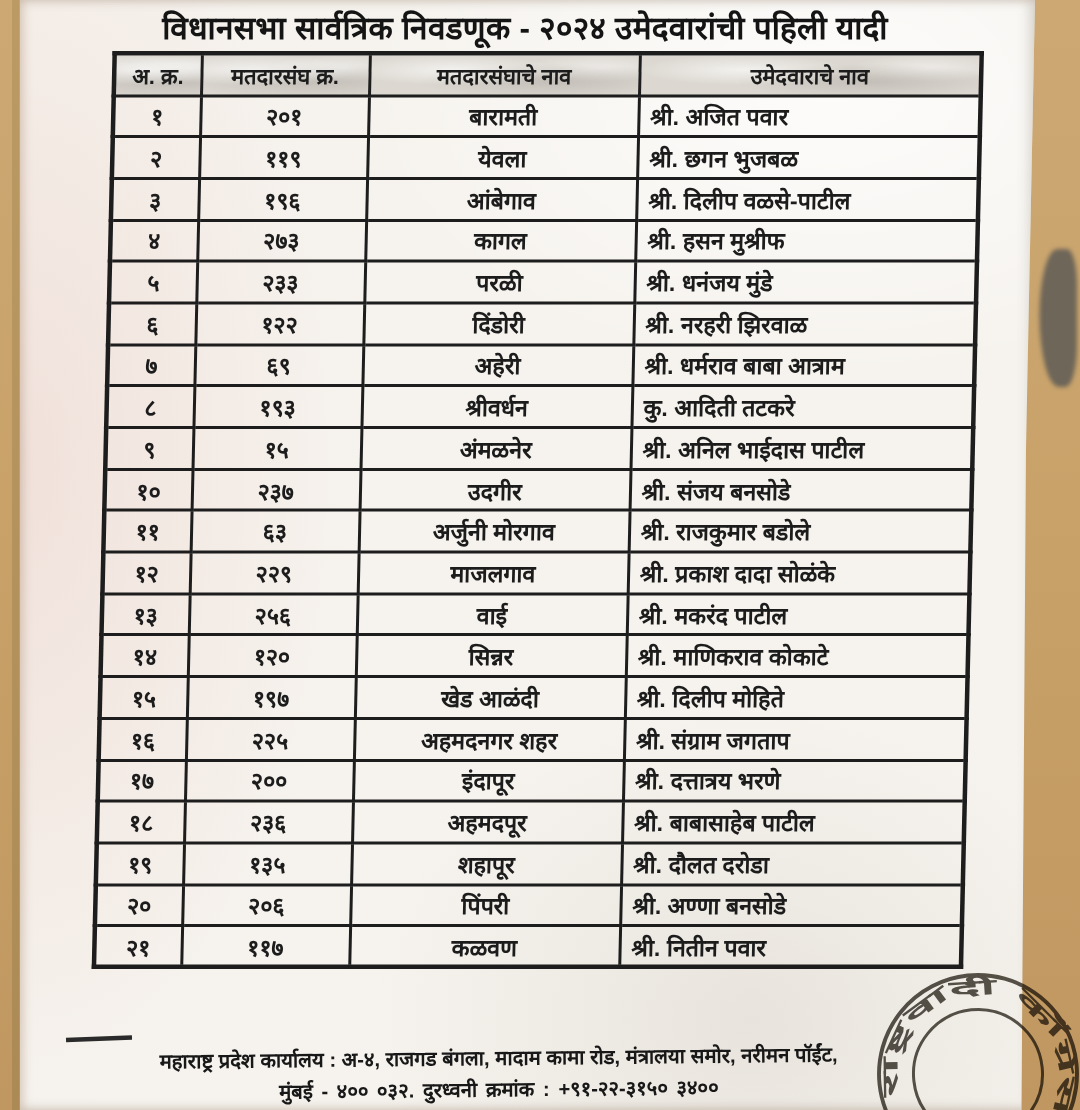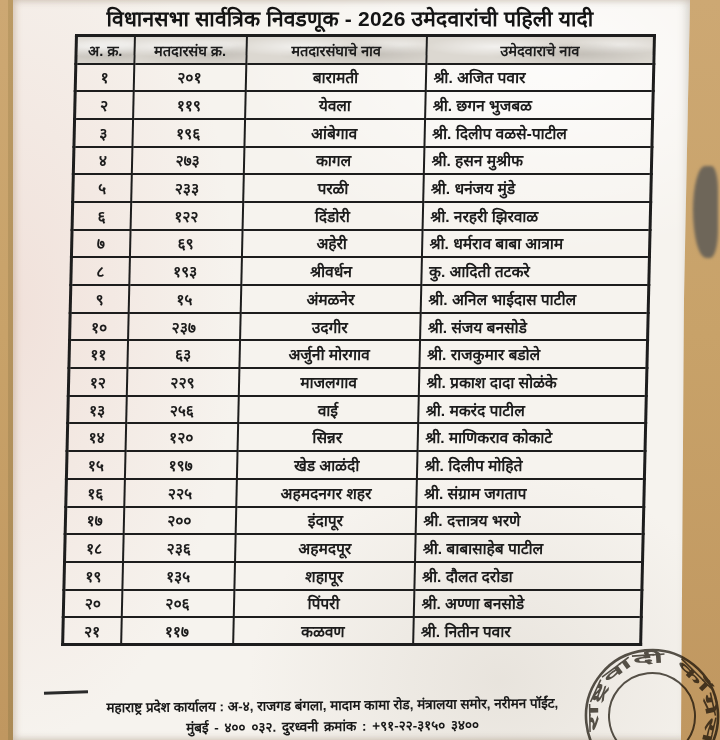--- a/index.html
+++ b/index.html
@@ -83,21 +83,21 @@
   .stamp .topmark{font-size:9px;text-anchor:middle;}
 </style>
 </head>
 <body>
 
 <div class="screen">
   <div class="left-edge"></div>
   <div class="shadow-gap"></div>
   <div class="paper"></div>
 
-  <div class="title">विधानसभा सार्वत्रिक निवडणूक - 2026 उमेदवारांची पहिली यादी</div>
+  <div class="title">विधानसभा सार्वत्रिक निवडणूक - २०२४ उमेदवारांची पहिली यादी</div>
 
   <div class="table-wrap">
     <table>
       <colgroup>
         <col style="width:58px">
           <col style="width:112px">
         <col style="width:180px">
           <col style="width:228px">
       </colgroup>
       <thead>

